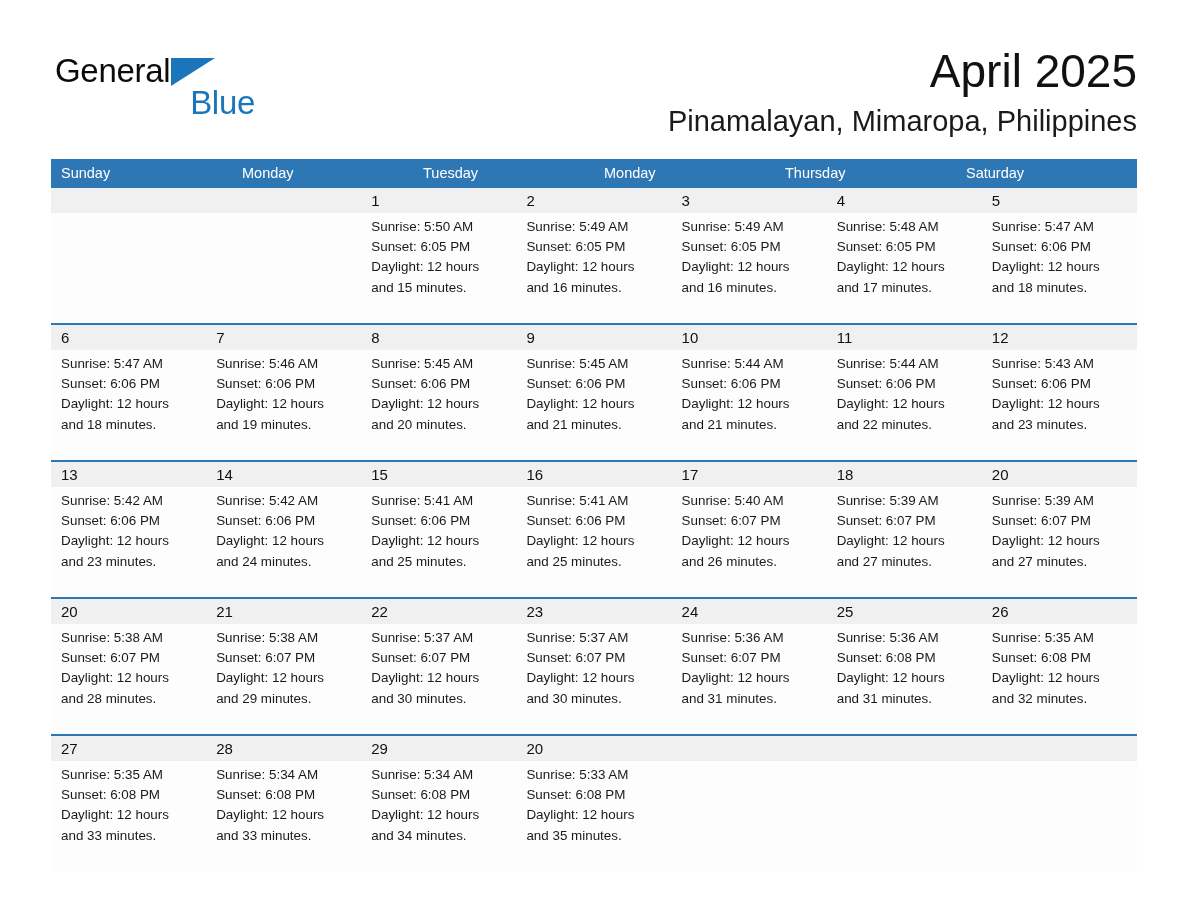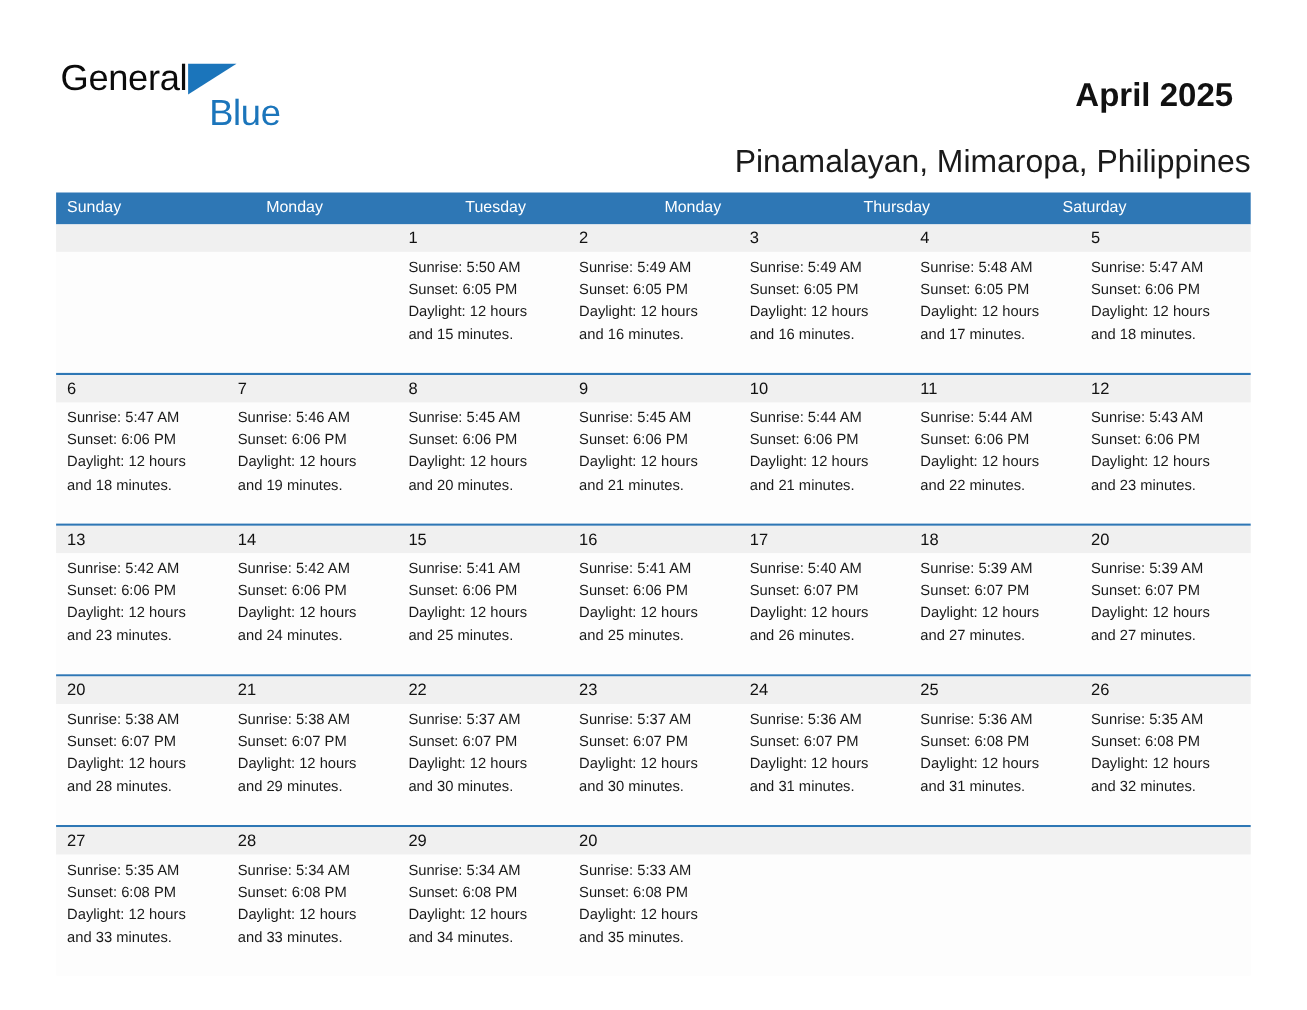--- a/index.html
+++ b/index.html
@@ -73,42 +73,42 @@
     letter-spacing: -0.3px;
   }
 
   .title-block {
     position: absolute;
     right: 0;
     top: 0;
     text-align: right;
   }
   .cal-title {
-    font-size: 30px;
-    font-weight: bold;
+    font-size: 46px;
+    font-weight: normal;
     color: #111111;
     line-height: 54px;
-    margin: 16px;
+    margin: 0;
     white-space: nowrap;
   }
   .cal-subtitle {
     font-size: 29px;
     font-weight: normal;
     color: #1a1a1a;
     line-height: 34px;
     margin: 0;
     margin-top: 6px;
     white-space: nowrap;
   }
 
   
   .calendar {
     position: absolute;
     left: 51px;
-    top: 175px;
+    top: 159px;
     width: 1086px;
   }
   .weekday-row {
     display: flex;
     background: #2e77b5;
     height: 29px;
   }
   .weekday {
     flex: 1 1 0;
     min-width: 0;

